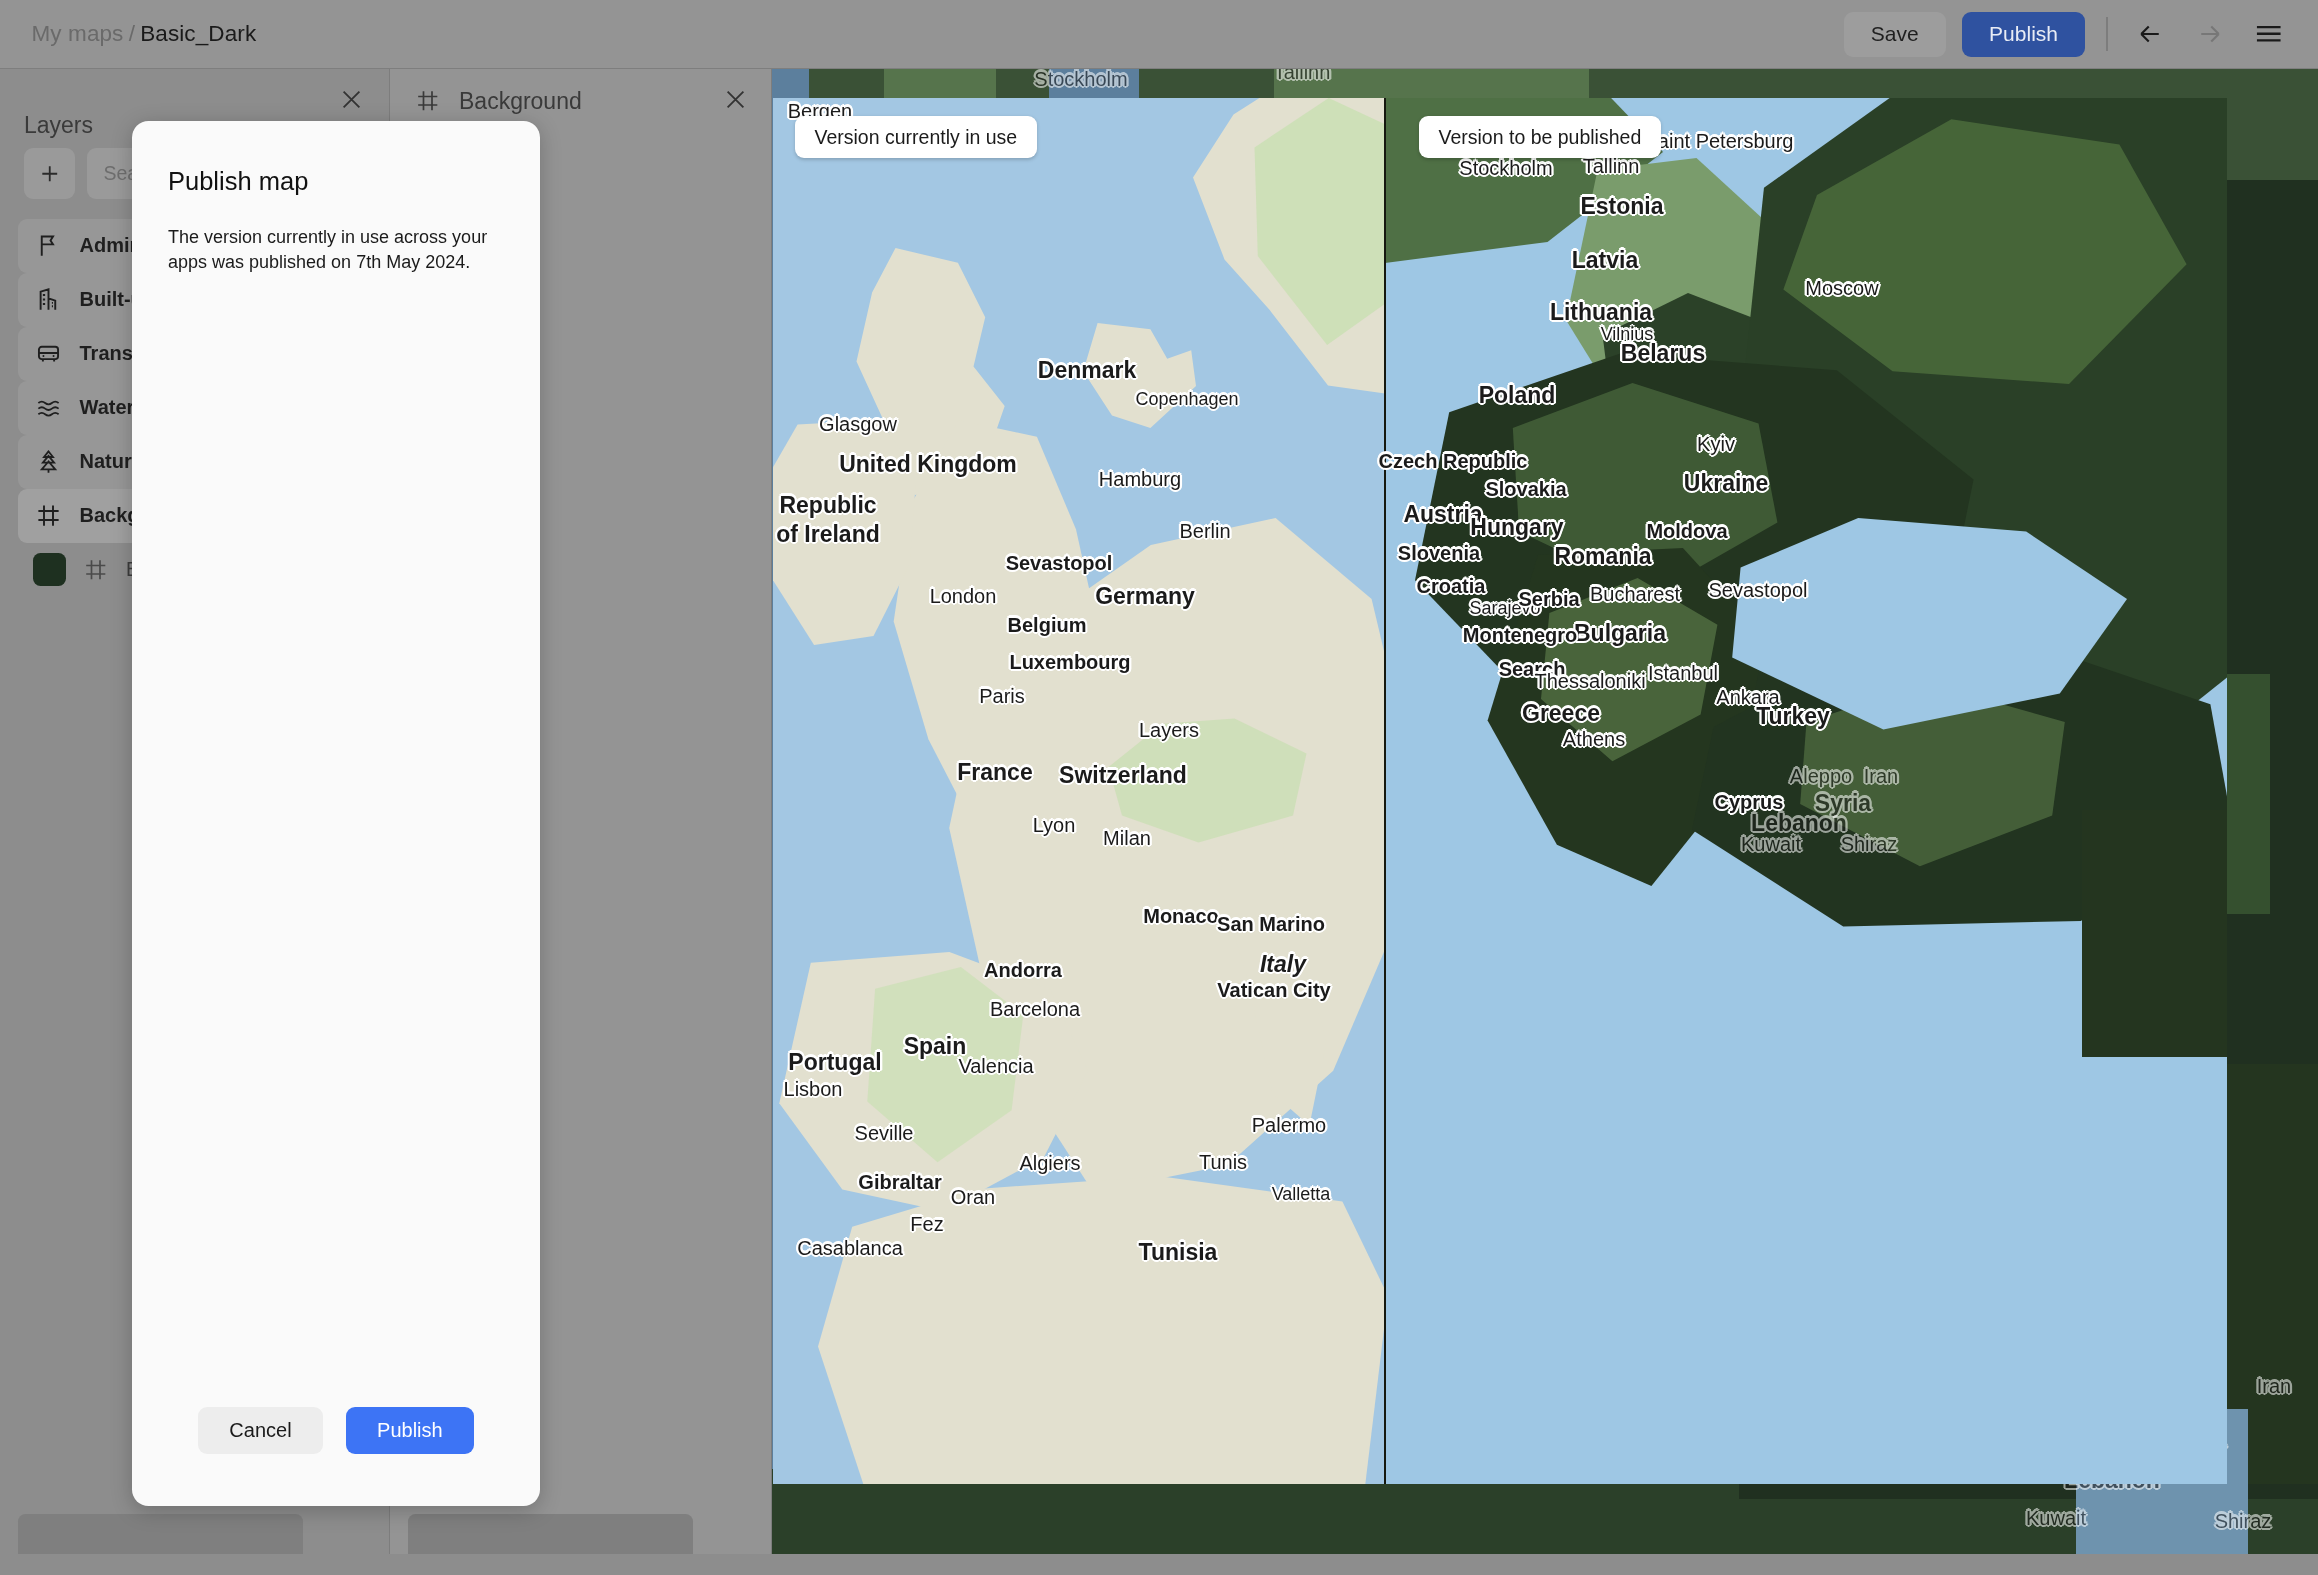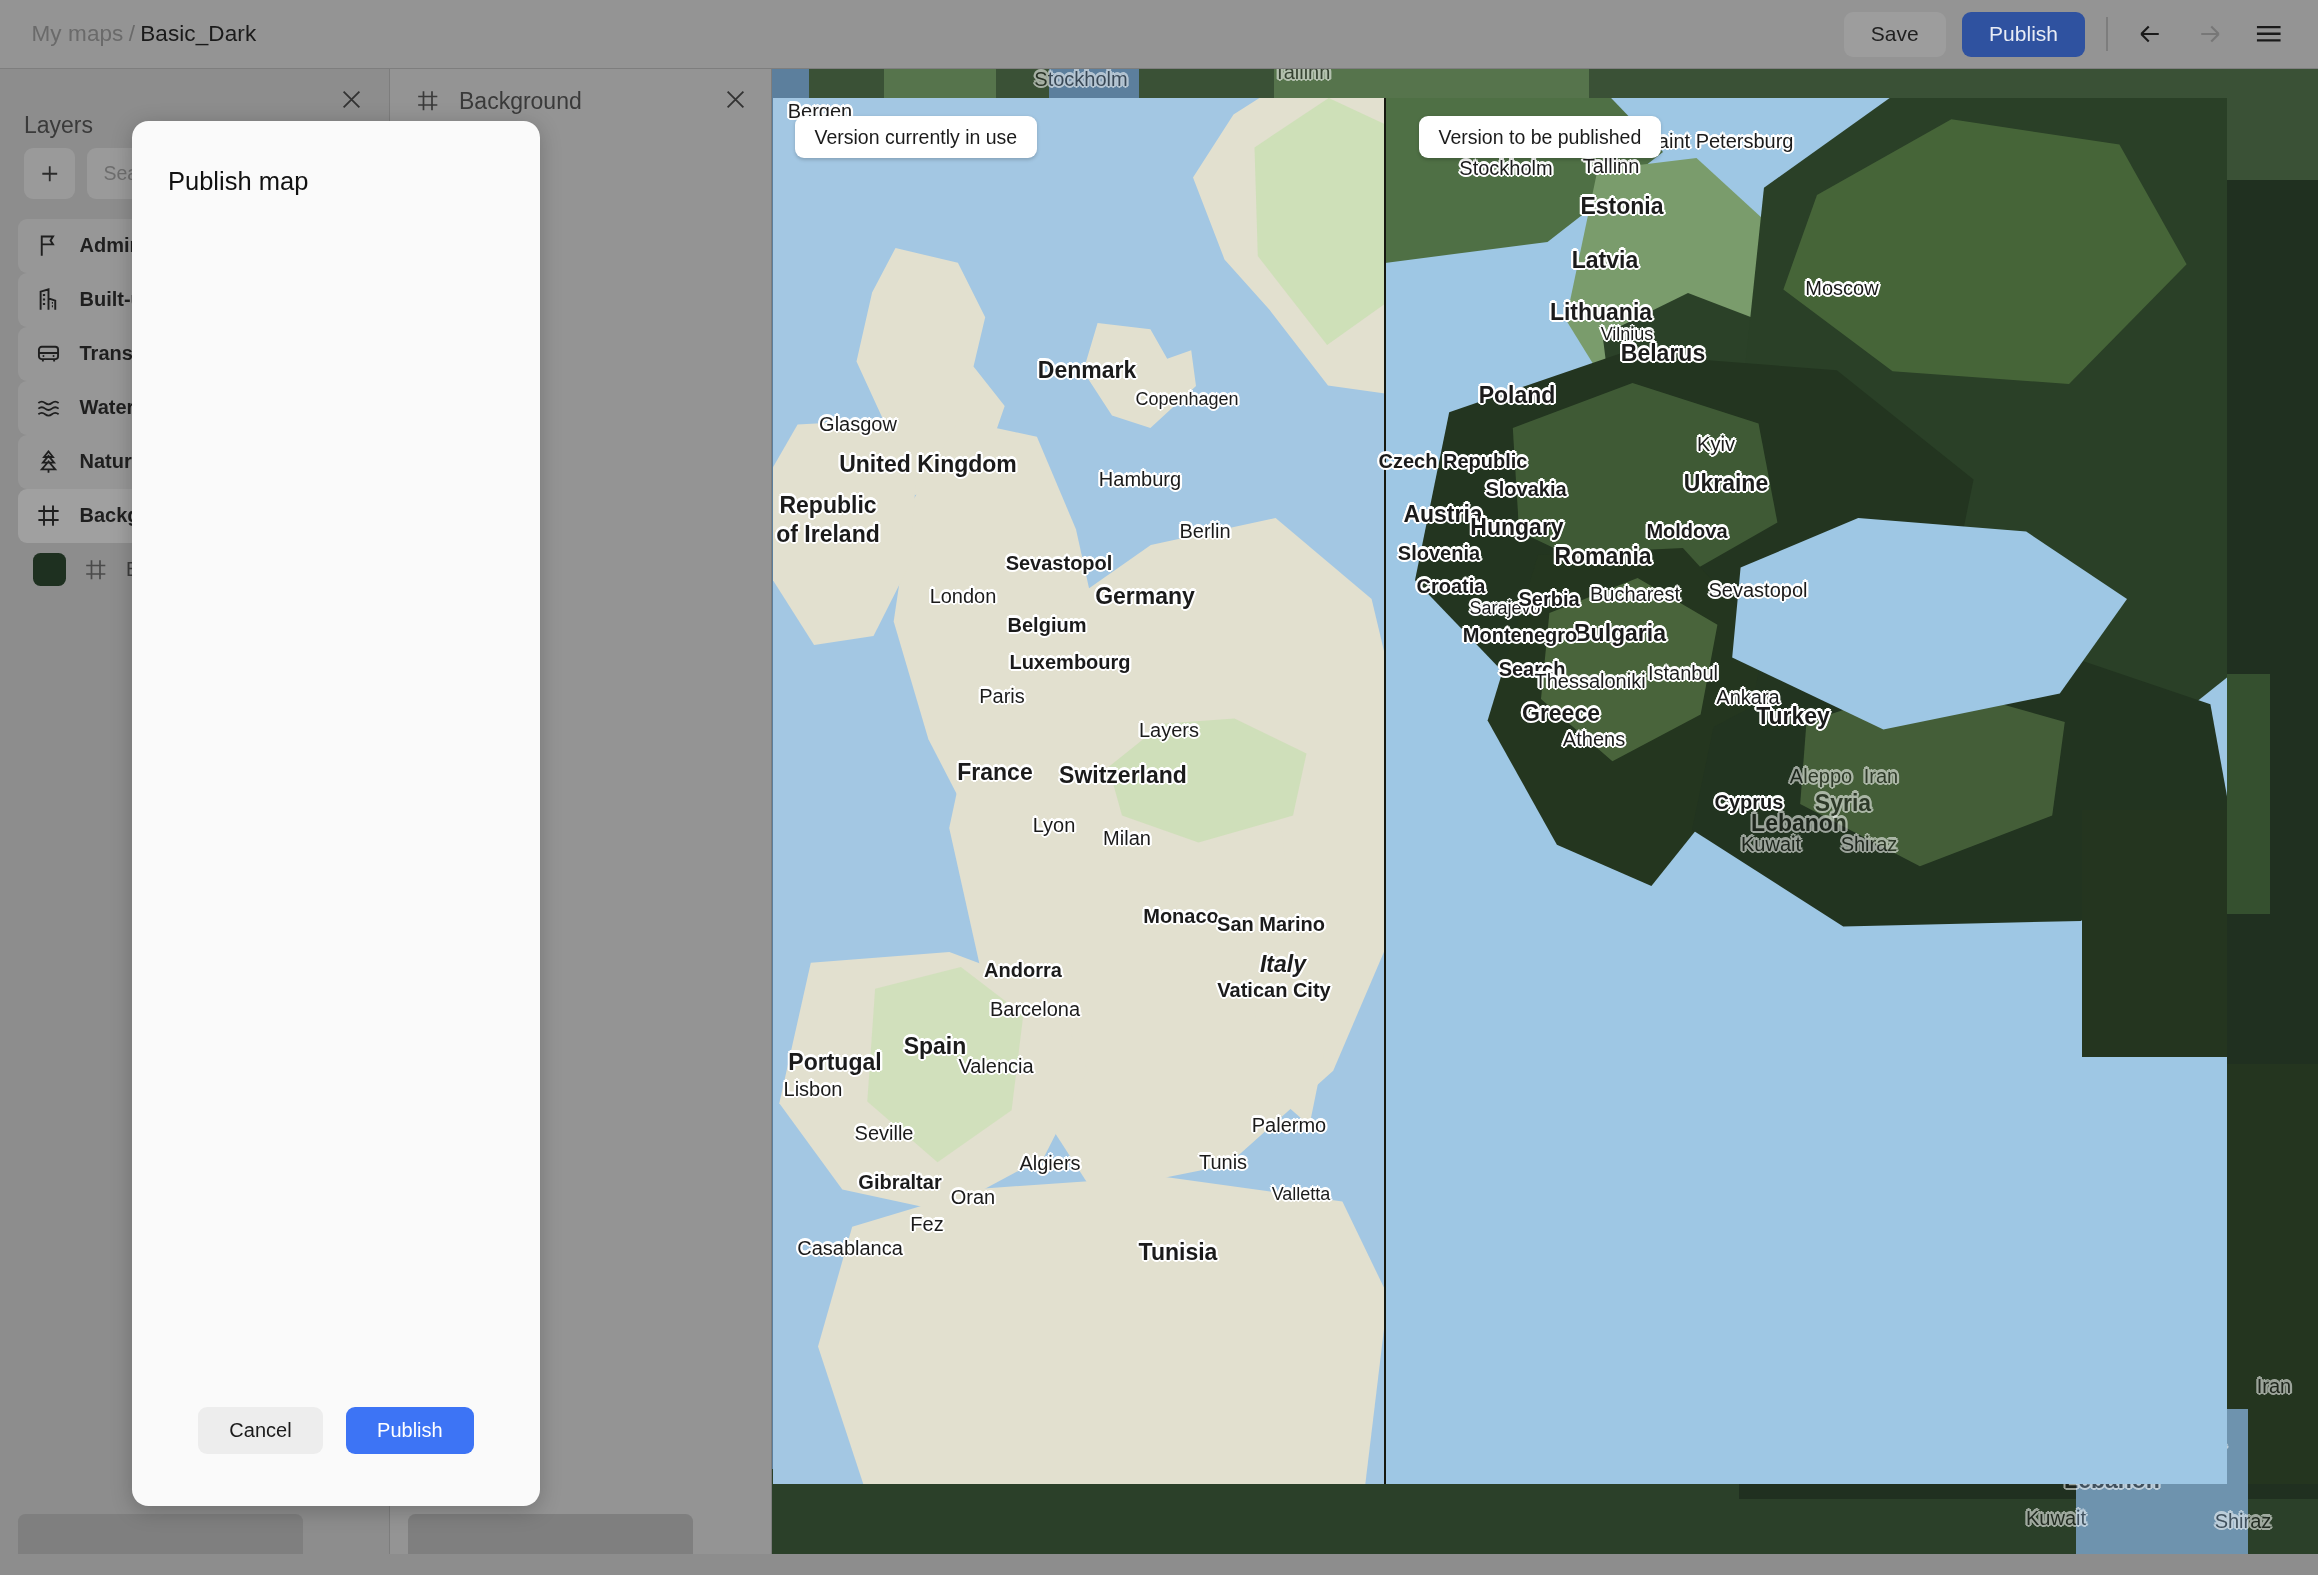--- a/index.html
+++ b/index.html
@@ -543,20 +543,21 @@
           <path d="M5 5l14 14M19 5L5 19"></path>
         </svg>
       </div>
     </div>
     <div class="bg-bottom-bar"></div>
   </div>
 
   <div class="modal">
     <div class="modal-body">
       <h1 class="modal-title">Publish map</h1>
+      <p class="modal-p">The version currently in use across your apps was published on 7th May 2024.</p>
     </div>
     <div class="modal-actions">
       <button class="btn-cancel">Cancel</button>
       <button class="btn-publish">Publish</button>
     </div>
   </div>
 
   <div class="bottom-strip"></div>
 </div>
 

